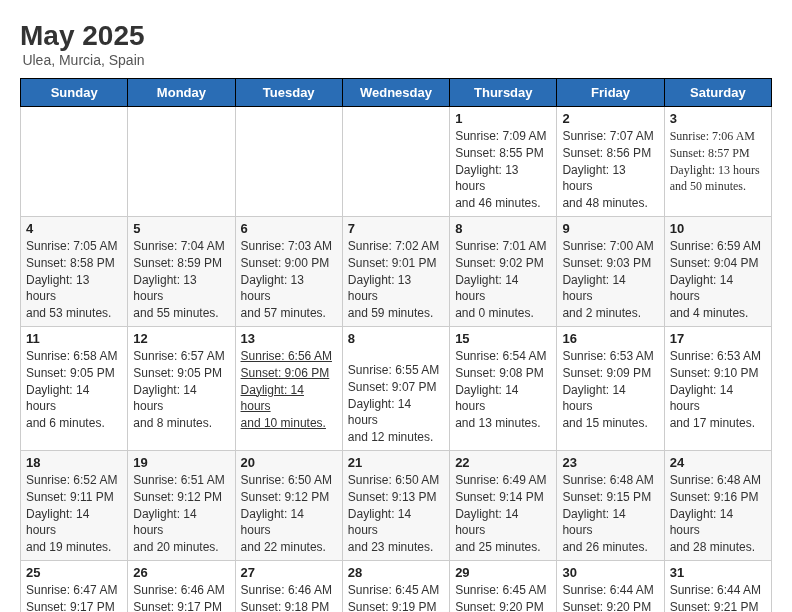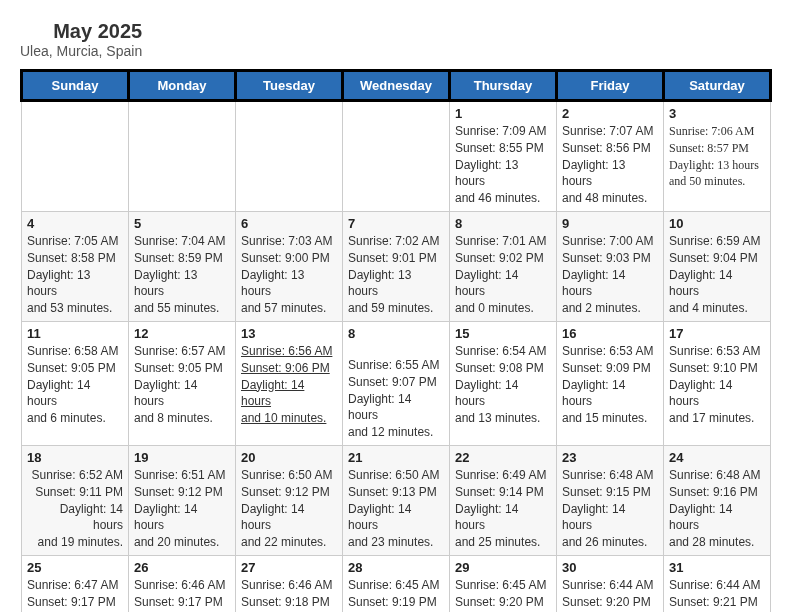--- a/index.html
+++ b/index.html
@@ -32,40 +32,40 @@
     }
     .logo-icon {
       width: 30px;
       height: 30px;
       margin-left: 2px;
     }
     .title-block {
       text-align: right;
     }
     .month-title {
-      font-size: 20px;
+      font-size: 28px;
       font-weight: bold;
       color: #333;
     }
     .location {
       font-size: 14px;
       color: #555;
     }
     .calendar {
       width: 100%;
       border-collapse: collapse;
       border: 1px solid #ccc;
     }
     .calendar th {
       background-color: #2a6db5;
       color: #fff;
       text-align: center;
       padding: 6px 4px;
       font-size: 13px;
-      border: 3px solid #000000;
+      border: 1px solid #000000;
     }
     .calendar td {
       vertical-align: top;
       border: 1px solid #ccc;
       padding: 4px 5px;
       width: calc(100% / 7);
       min-height: 85px;
       font-size: 10.5px;
       color: #333;
       background: #fff;
@@ -250,21 +250,21 @@
           <span class="day-number">17</span>
           <div class="day-info" style="white-space: pre-line;">Sunrise: 6:53 AM
 Sunset: 9:10 PM
 Daylight: 14 hours
 and 17 minutes.</div>
         </td>
       </tr>
       <tr class="row-4">
         <td>
           <span class="day-number">18</span>
-          <div class="day-info" style="white-space: pre-line; text-align: right;">Sunrise: 6:52 AM
+          <div class="day-info" style="white-space: pre-line;">Sunrise: 6:52 AM
 Sunset: 9:11 PM
 Daylight: 14 hours
 and 19 minutes.</div>
         </td>
         <td>
           <span class="day-number">19</span>
           <div class="day-info" style="white-space: pre-line;">Sunrise: 6:51 AM
 Sunset: 9:12 PM
 Daylight: 14 hours
 and 20 minutes.</div>

